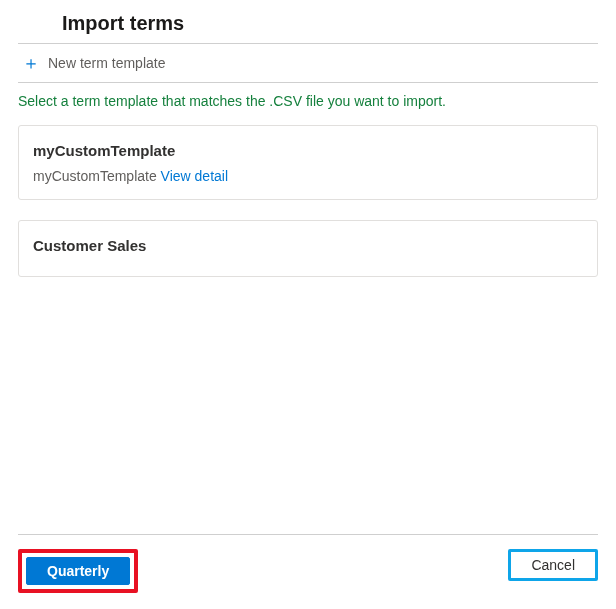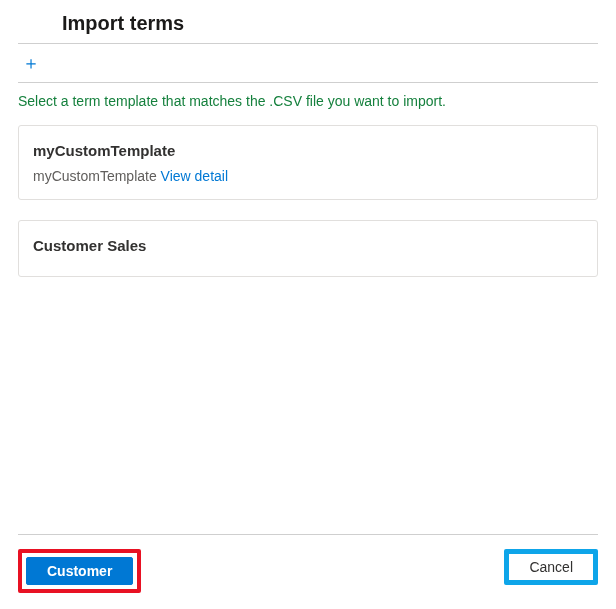--- a/index.html
+++ b/index.html
@@ -112,48 +112,49 @@
     }
     .primary {
       background: #0078d4;
       color: #ffffff;
       border: 1px solid #0078d4;
       font-weight: 600;
     }
     .secondary {
       background: #ffffff;
       color: #323130;
-      border: 5px solid #0ea5e9;
+      border: 3px solid #0ea5e9;
     }
   </style>
 </head>
 <body>
 
 <h1 class="title">Import terms</h1>
 <hr class="divider">
 
 <div class="new-template-row">
   <span class="plus-icon">＋</span>
+  <span class="new-template-label">New term template</span>
 </div>
 
 <hr class="divider">
 
 <p class="instructions">Select a term template that matches the .CSV file you want to import.</p>
 
 <div class="cards" id="cards-container">
     <div class="card">
       <div class="card-title">myCustomTemplate</div>
       <div class="card-desc"><span>myCustomTemplate</span> <span class="link">View detail</span></div>
     </div>
     <div class="card">
       <div class="card-title">Customer Sales</div>
     </div>
   </div>
 
 <div class="footer">
   <hr class="divider">
   <div class="button-row">
     <span class="highlight-btn">
-      <button class="primary">Customer</button>
+      <button class="primary">Quarterly</button>
     </span>
     <button class="secondary">Cancel</button>
   </div>
 </div>
 
 </body></html>

